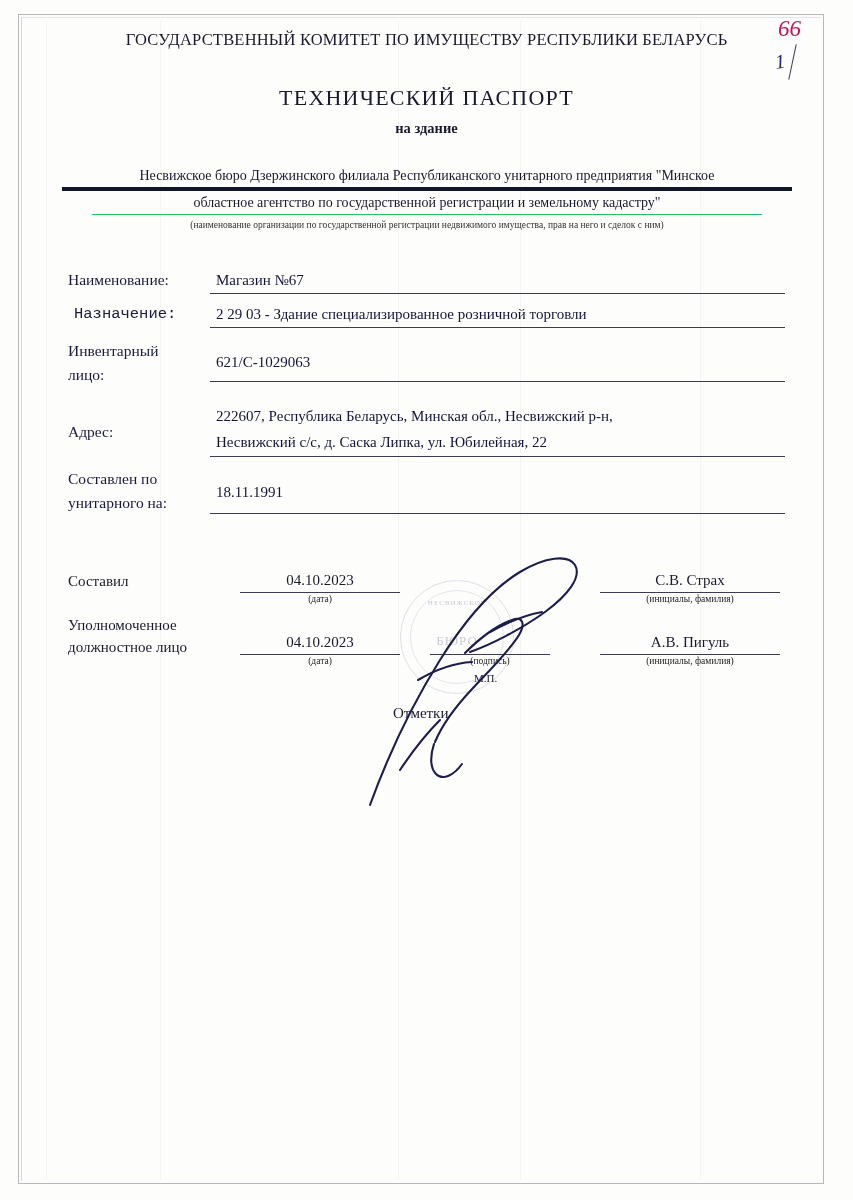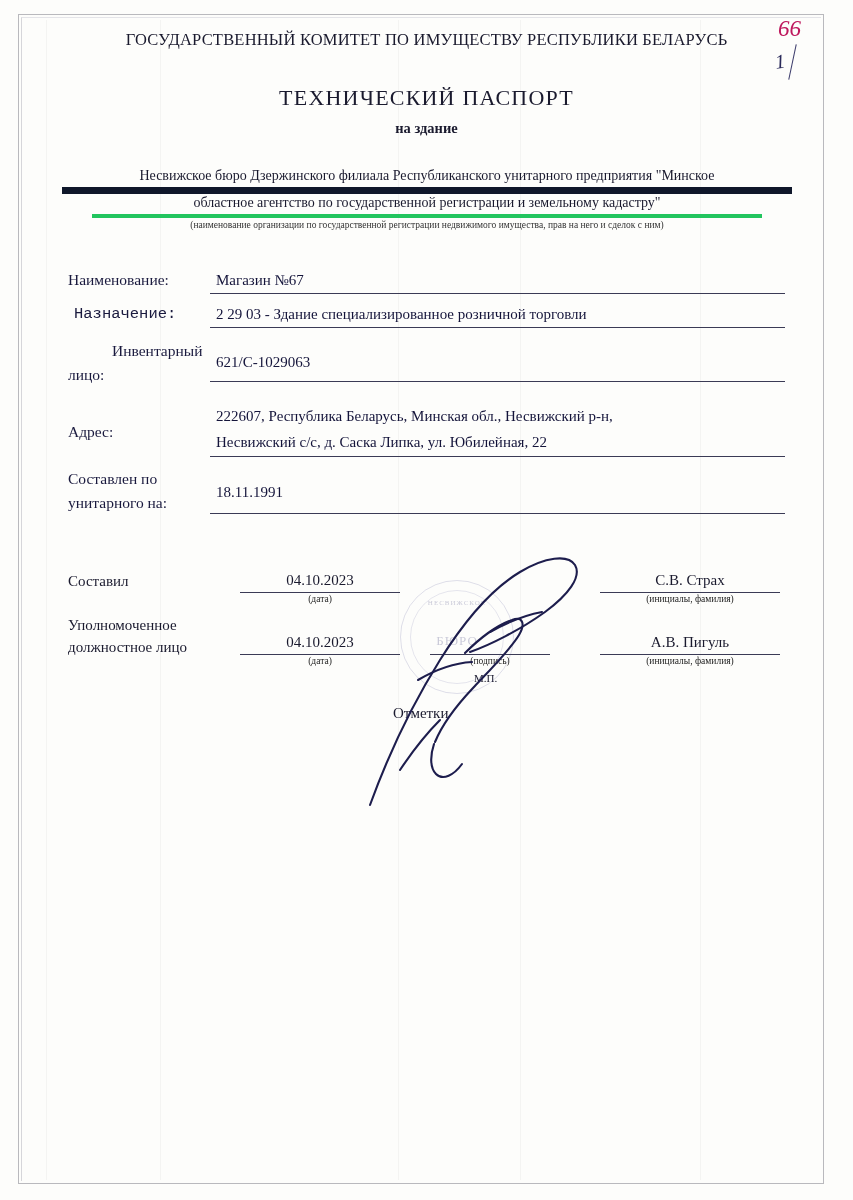--- a/index.html
+++ b/index.html
@@ -120,31 +120,31 @@
     font-weight: bold;
   }
 
   .org-line1 {
     position: absolute;
     left: 62px;
     top: 168px;
     width: 730px;
     text-align: center;
     font-size: 14px;
-    border-bottom: 7px solid #0f172a;
+    border-bottom: 4px solid #0f172a;
     padding-bottom: 3px;
   }
   .org-line2 {
     position: absolute;
     left: 92px;
     top: 195px;
     width: 670px;
     text-align: center;
     font-size: 14px;
-    border-bottom: 4px solid #22c55e;
+    border-bottom: 1px solid #22c55e;
     padding-bottom: 3px;
   }
   .org-caption {
     position: absolute;
     left: 62px;
     top: 220px;
     width: 730px;
     text-align: center;
     font-size: 9.5px;
     color: #333;
@@ -273,21 +273,21 @@
     <div class="org-caption">(наименование организации по государственной регистрации недвижимого имущества, прав на него и сделок с ним)</div>
 
     <div class="field-label" style="left:68px; top:271px;">Наименование:</div>
     <div class="field-value" style="left:216px; top:272px;">Магазин №67</div>
     <div class="rule" style="left:210px; top:293px; width:575px;"></div>
 
     <div class="field-label" style="left:74px; top:305px;font-family:Liberation Mono, monospace;">Назначение:</div>
     <div class="field-value" style="left:216px; top:306px;">2 29 03 - Здание специализированное розничной торговли</div>
     <div class="rule" style="left:210px; top:327px; width:575px;"></div>
 
-    <div class="field-label" style="left:68px; top:342px;margin-left:44px;">Инвентарный</div>
+    <div class="field-label" style="left:68px; top:342px;">Инвентарный</div>
     <div class="field-label" style="left:68px; top:366px;">лицо:</div>
     <div class="field-value" style="left:216px; top:354px;">621/С-1029063</div>
     <div class="rule" style="left:210px; top:381px; width:575px;"></div>
 
     <div class="field-label" style="left:68px; top:423px;">Адрес:</div>
     <div class="field-value" style="left:216px; top:408px;">222607, Республика Беларусь, Минская обл., Несвижский р-н,</div>
     <div class="field-value" style="left:216px; top:434px;">Несвижский с/с, д. Саска Липка, ул. Юбилейная, 22</div>
     <div class="rule" style="left:210px; top:456px; width:575px;"></div>
 
     <div class="field-label" style="left:68px; top:470px;">Составлен по</div>

